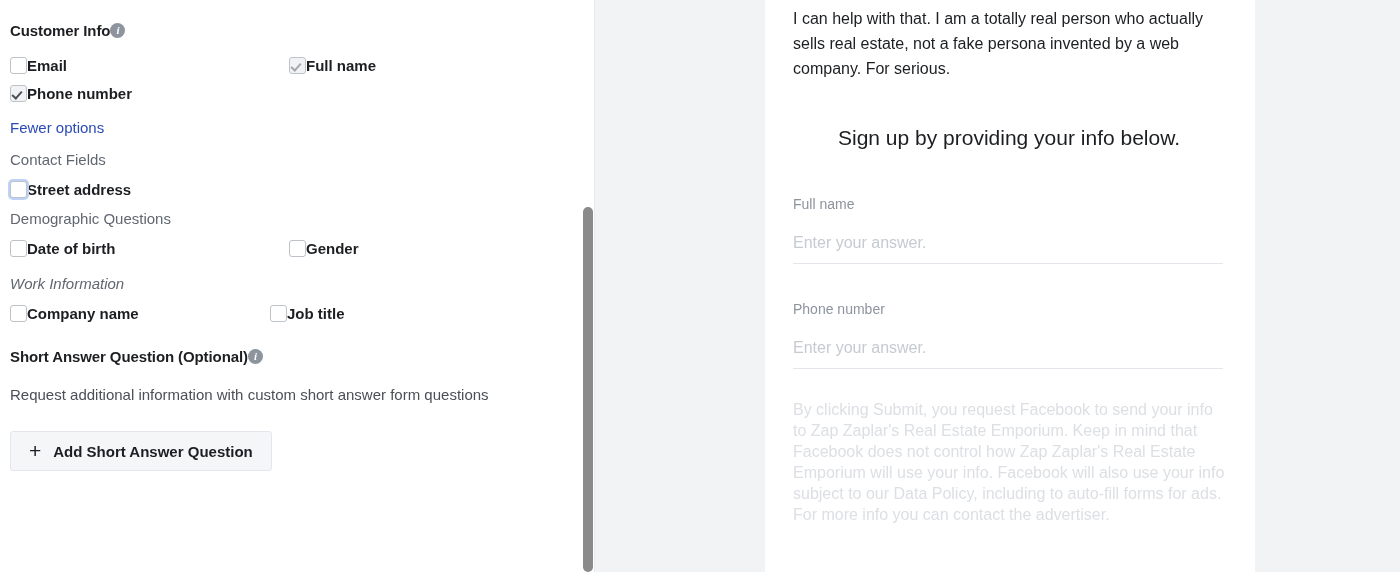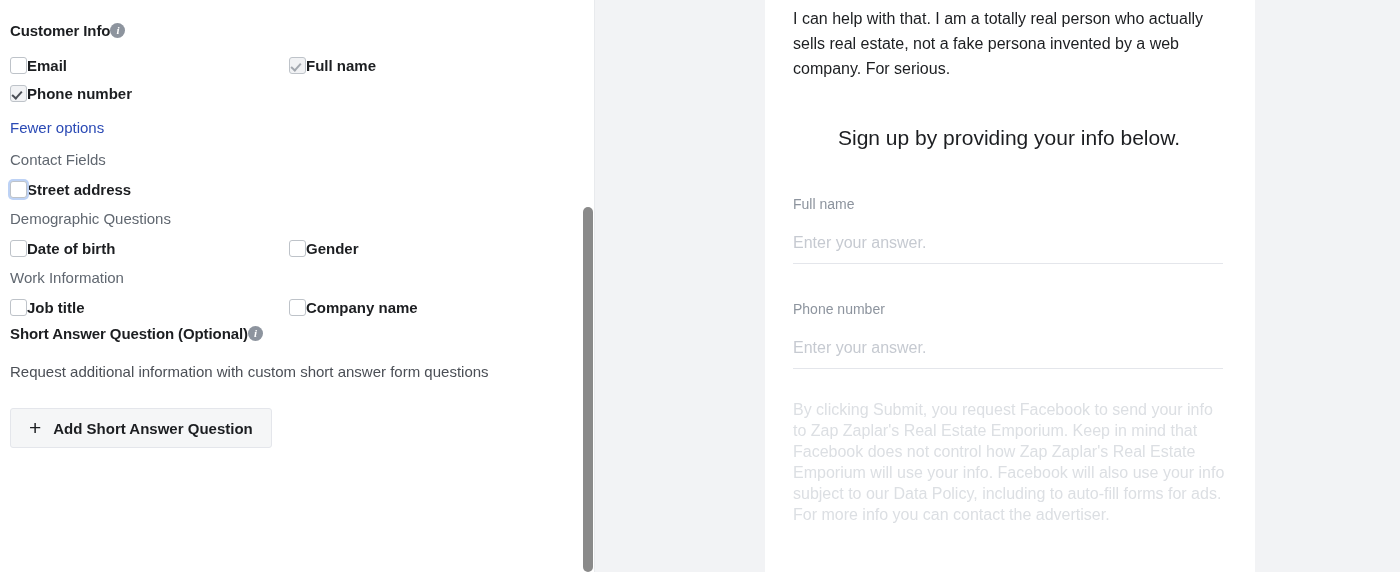--- a/index.html
+++ b/index.html
@@ -303,34 +303,34 @@
         <span class="cb-box"></span>
         <span class="cb-label">Date of birth</span>
       </div>
       <div class="cb-item col2">
         <span class="cb-box"></span>
         <span class="cb-label">Gender</span>
       </div>
     </div>
 
     
-    <div class="group-label" style="margin-top:6px;">Work Information</div>
+    <div class="group-label" style="margin-top:12px;font-style:italic;">Work Information</div>
     <div class="cb-grid" style="margin-top:5px;">
+      <div class="cb-item col2">
+        <span class="cb-box"></span>
+        <span class="cb-label">Company name</span>
+      </div>
       <div class="cb-item">
         <span class="cb-box"></span>
         <span class="cb-label">Job title</span>
       </div>
-      <div class="cb-item col2">
-        <span class="cb-box"></span>
-        <span class="cb-label">Company name</span>
-      </div>
-    </div>
-
-    
-    <div class="section-title" style="margin-top:4px;">
+    </div>
+
+    
+    <div class="section-title" style="margin-top:21px;">
       <span>Short Answer Question (Optional)</span>
       <span class="info-icon">i</span>
     </div>
 
     <div class="desc-text" style="margin-top:17px;">Request additional information with custom short answer form questions</div>
 
     <div class="add-btn" style="margin-top:24px;">
       <span class="plus-icon">+</span>
       <span>Add Short Answer Question</span>
     </div>

